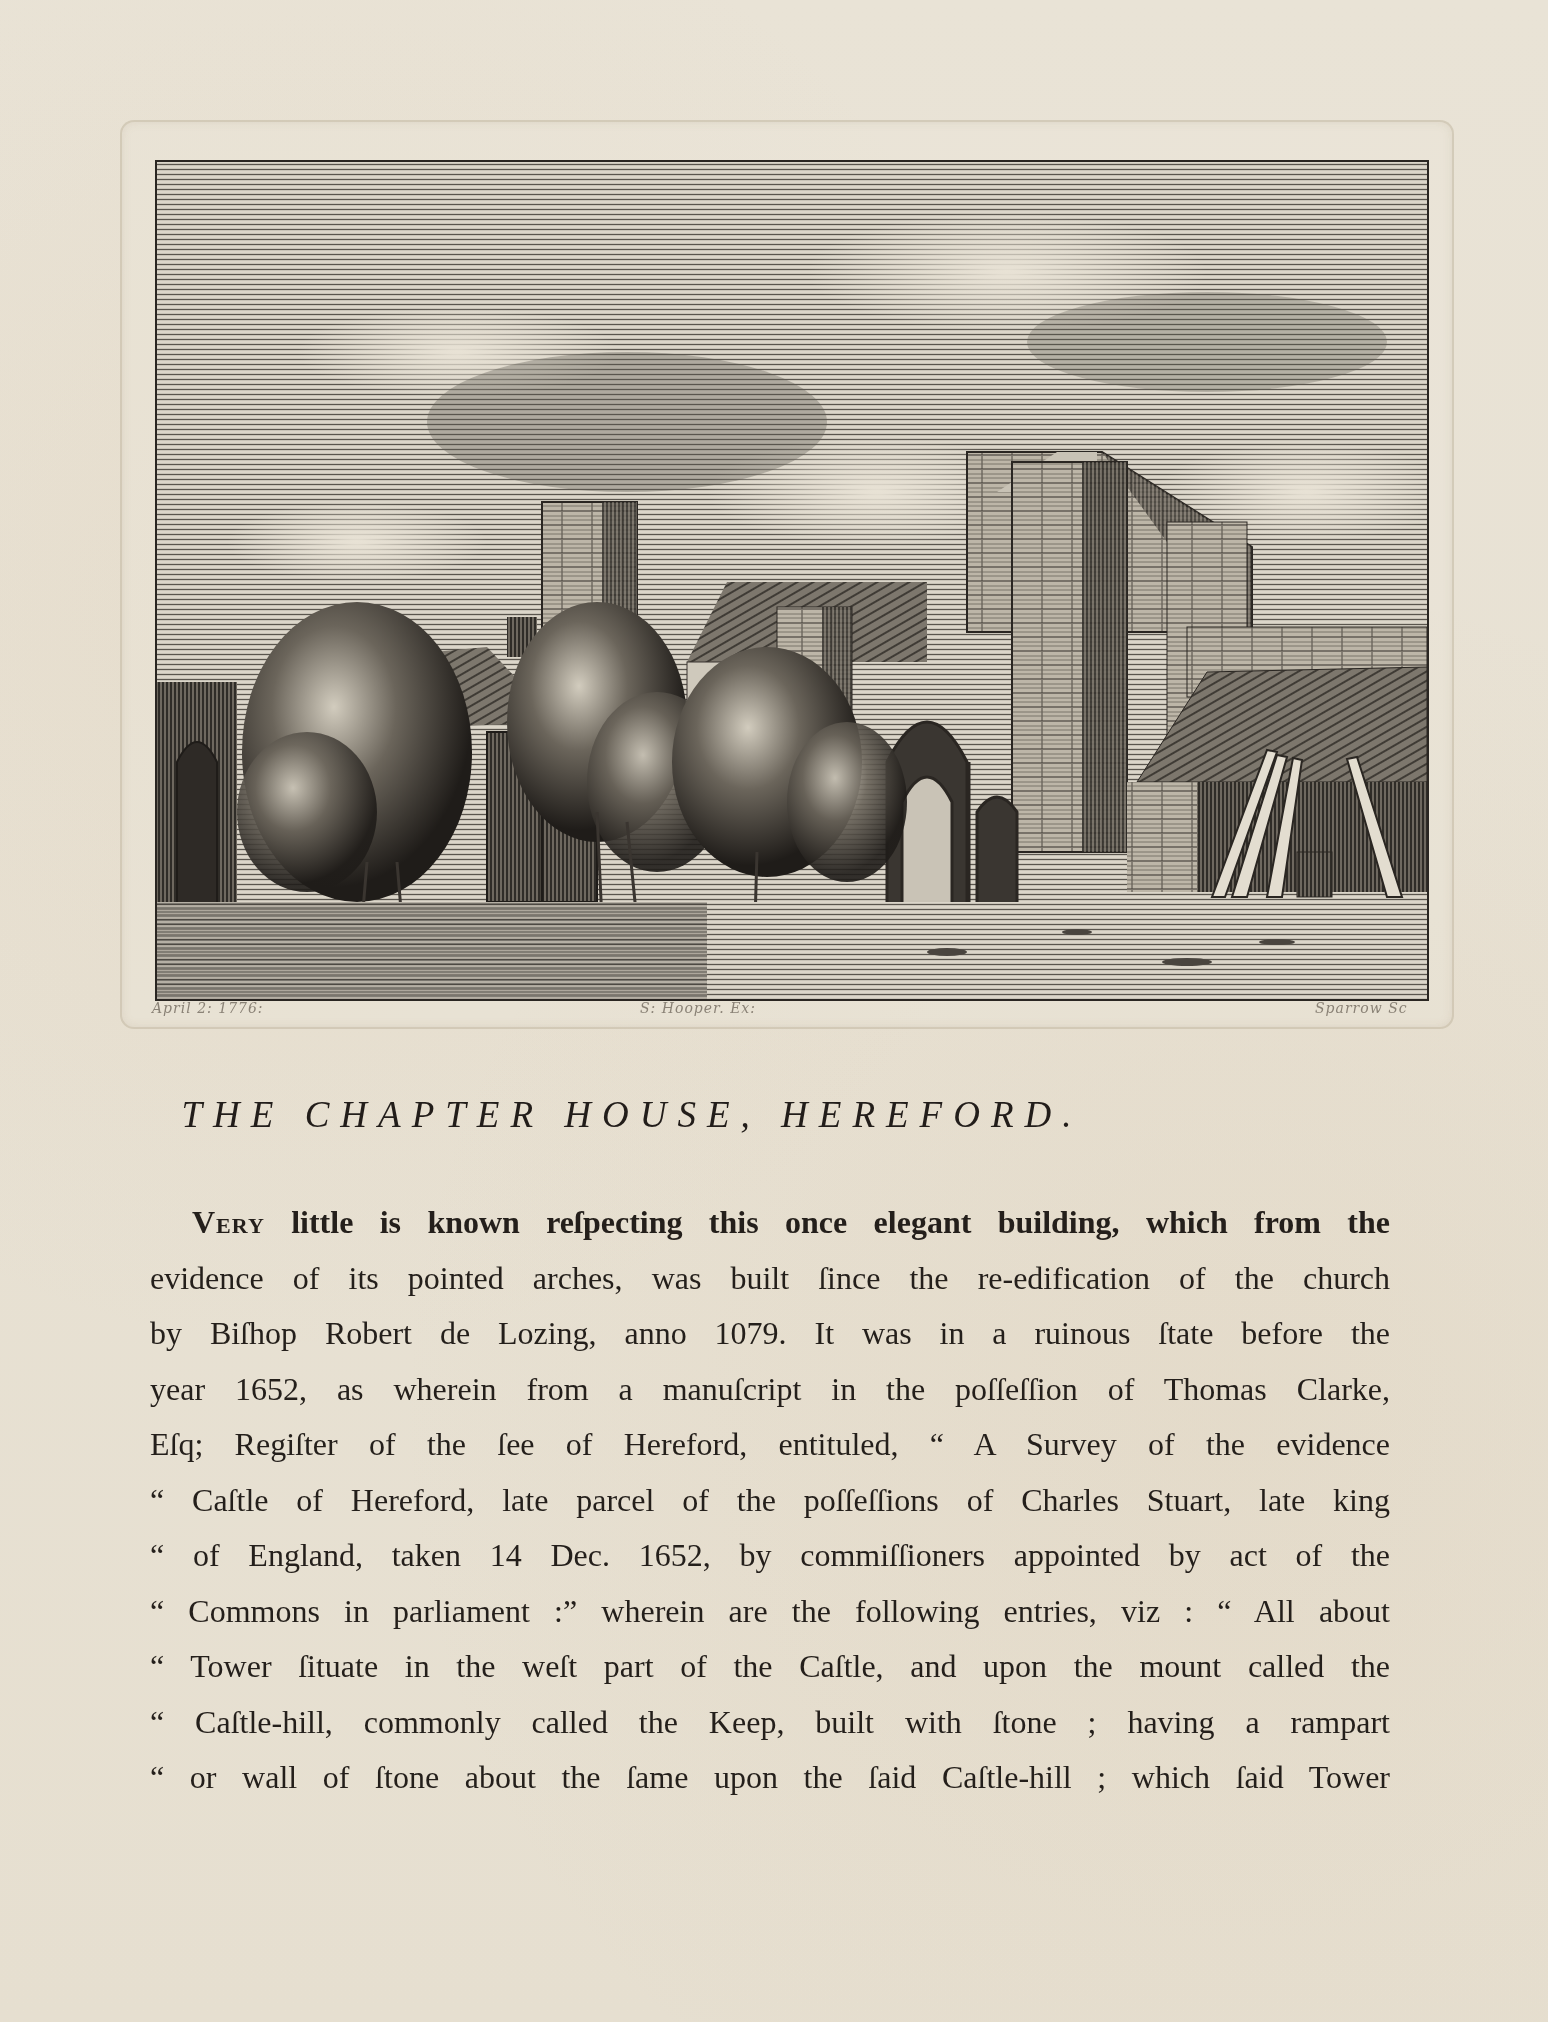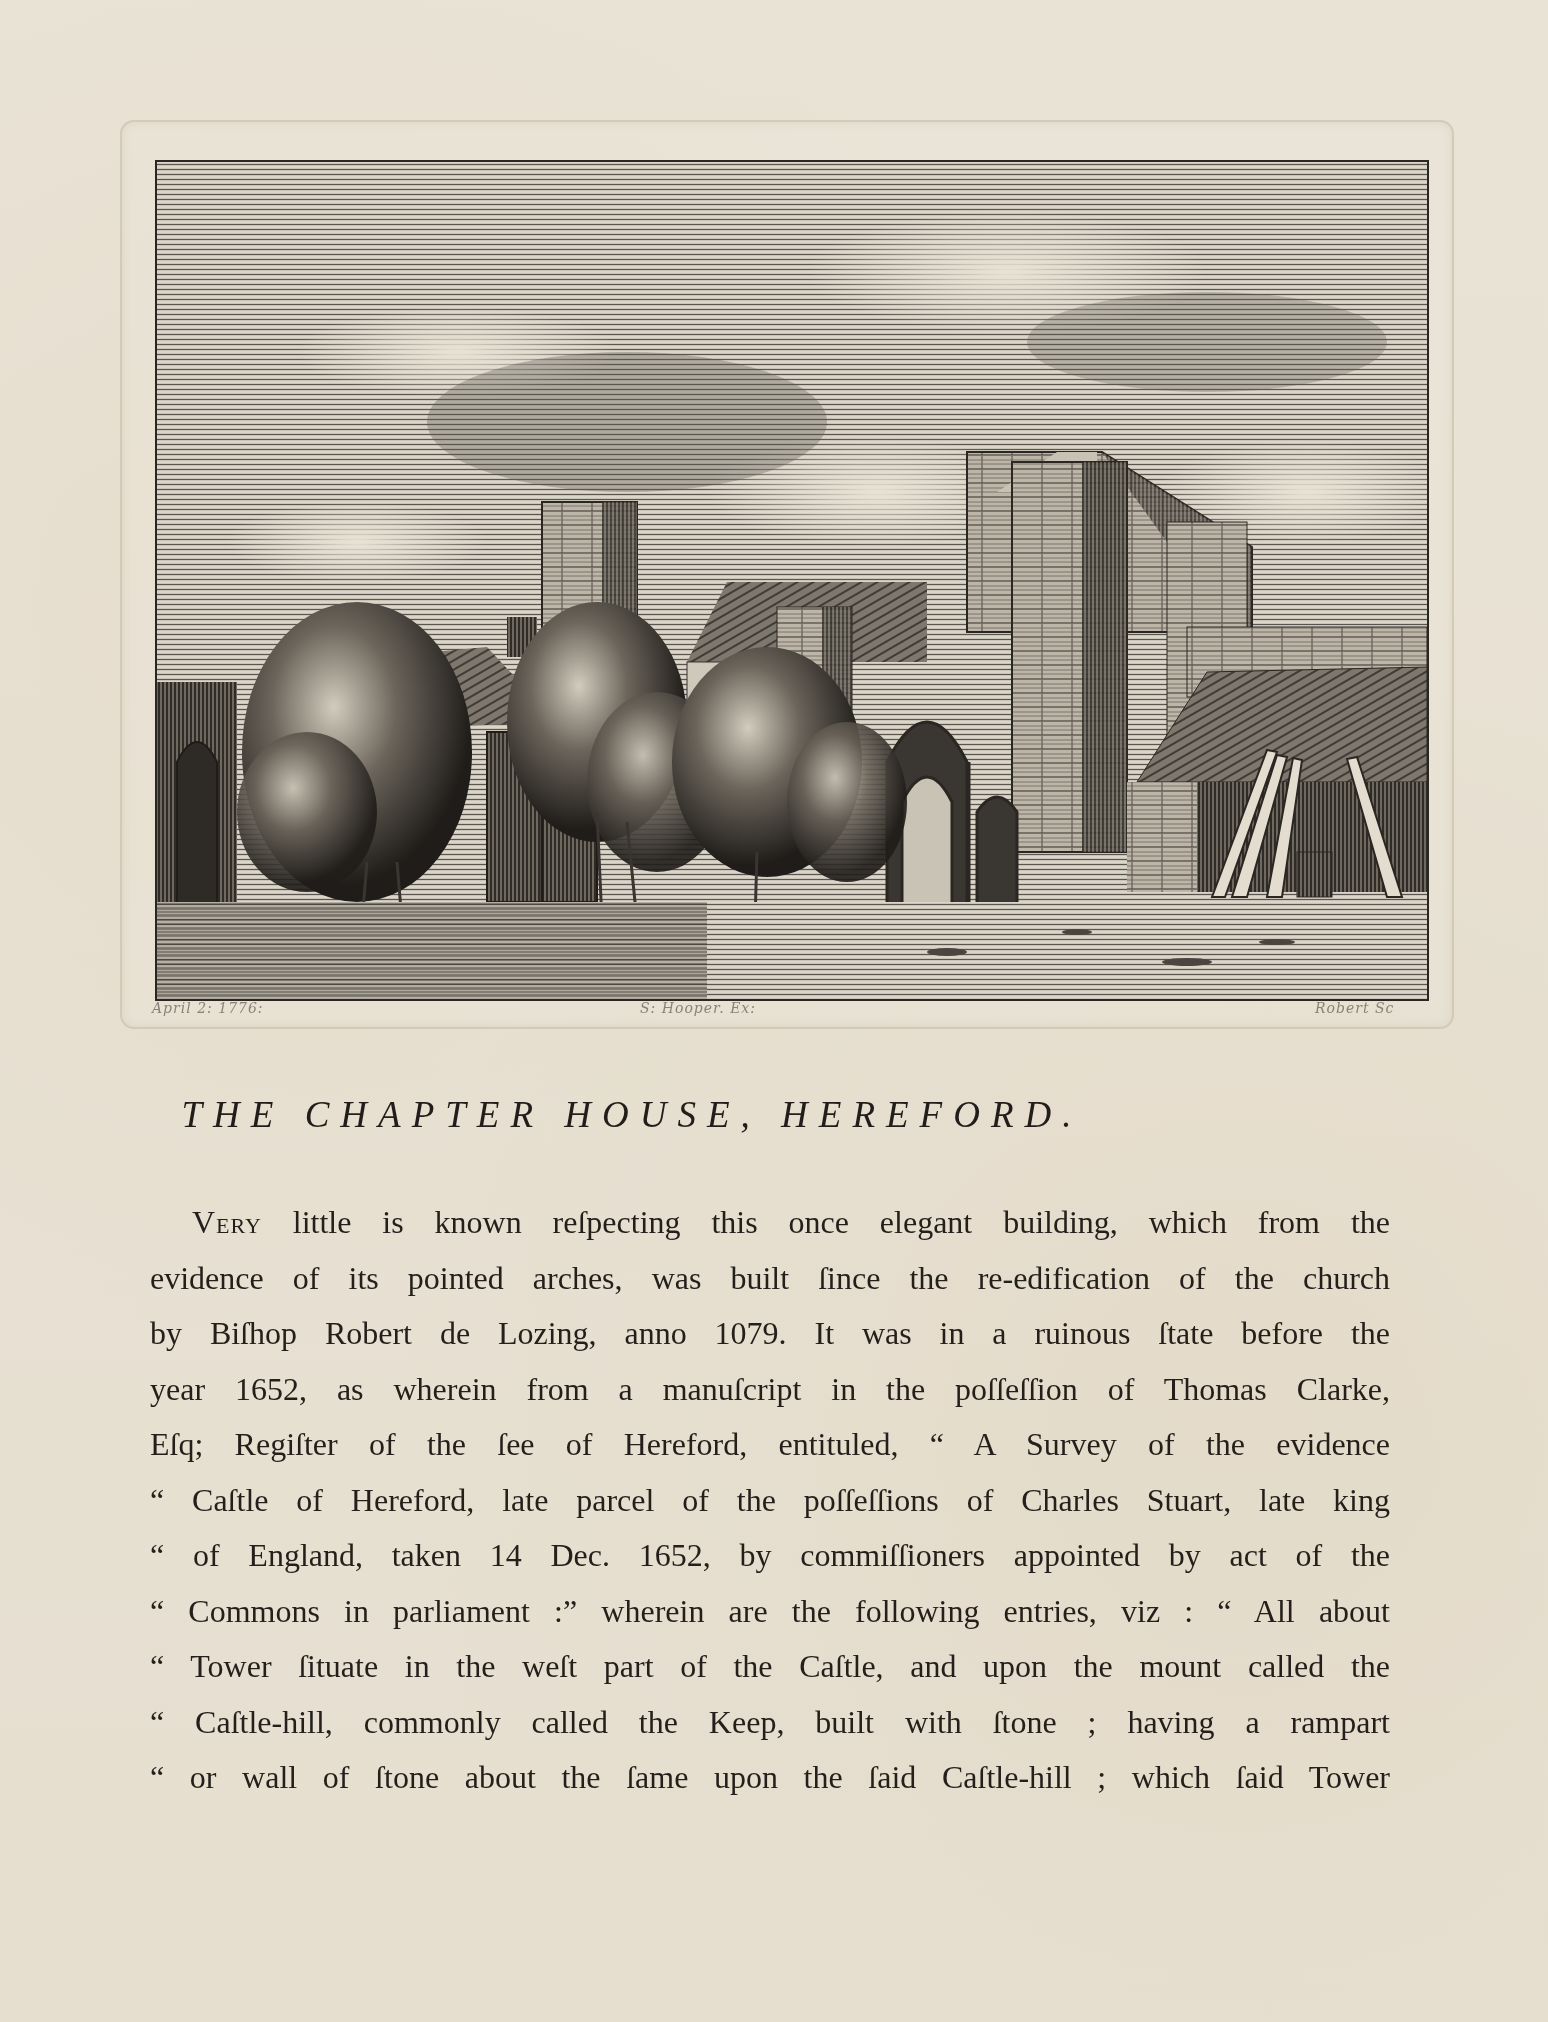--- a/index.html
+++ b/index.html
@@ -41,21 +41,21 @@
     text-align: center;
     font-family: "Liberation Serif", serif; font-style: italic;
     font-size: 37px; letter-spacing: 11px; color: #221d1a;
   }
   .body-text {
     position: absolute; left: 150px; top: 1195px; width: 1240px;
     font-family: "Liberation Serif", serif;
     font-size: 32px; line-height: 55.5px; color: #241f1b;
   }
   .line { display: block; white-space: nowrap; text-align: justify; text-align-last: justify; }
-  .line.indent { padding-left: 42px; }
+  .line.indent { padding-left: 42px; font-weight: bold; }
   .smallcaps { font-variant: small-caps; letter-spacing: 1px; }
 </style>
 </head>
 <body>
 
 <div class="plate-mark"></div>
 
 <div class="engraving">
   <svg viewBox="0 0 1270 837" preserveAspectRatio="none">
     <defs>
@@ -170,21 +170,21 @@
       <ellipse cx="790" cy="790" rx="20" ry="4"></ellipse>
       <ellipse cx="920" cy="770" rx="15" ry="3"></ellipse>
       <ellipse cx="1030" cy="800" rx="25" ry="4"></ellipse>
       <ellipse cx="1120" cy="780" rx="18" ry="3"></ellipse>
     </g>
   </svg>
 </div>
 
 <div class="caption caption-left">April 2: 1776:</div>
 <div class="caption caption-center">S: Hooper. Ex:</div>
-<div class="caption caption-right">Robert Sc</div>
+<div class="caption caption-right">Sparrow Sc</div>
 
 <div class="title">THE CHAPTER HOUSE, HEREFORD.</div>
 
 <div class="body-text">
   <span class="line indent"><span class="smallcaps">Very</span><span> little is known reſpecting this once elegant building, which from the</span></span>
   <span class="line">evidence of its pointed arches, was built ſince the re-edification of the church</span>
   <span class="line">by Biſhop Robert de Lozing, anno 1079.  It was in a ruinous ſtate before the</span>
   <span class="line">year 1652, as wherein from a manuſcript in the poſſeſſion of Thomas Clarke,</span>
   <span class="line">Eſq; Regiſter of the ſee of Hereford, entituled, “ A Survey of the evidence</span>
   <span class="line">“ Caſtle of Hereford, late parcel of the poſſeſſions of Charles Stuart, late king</span>

